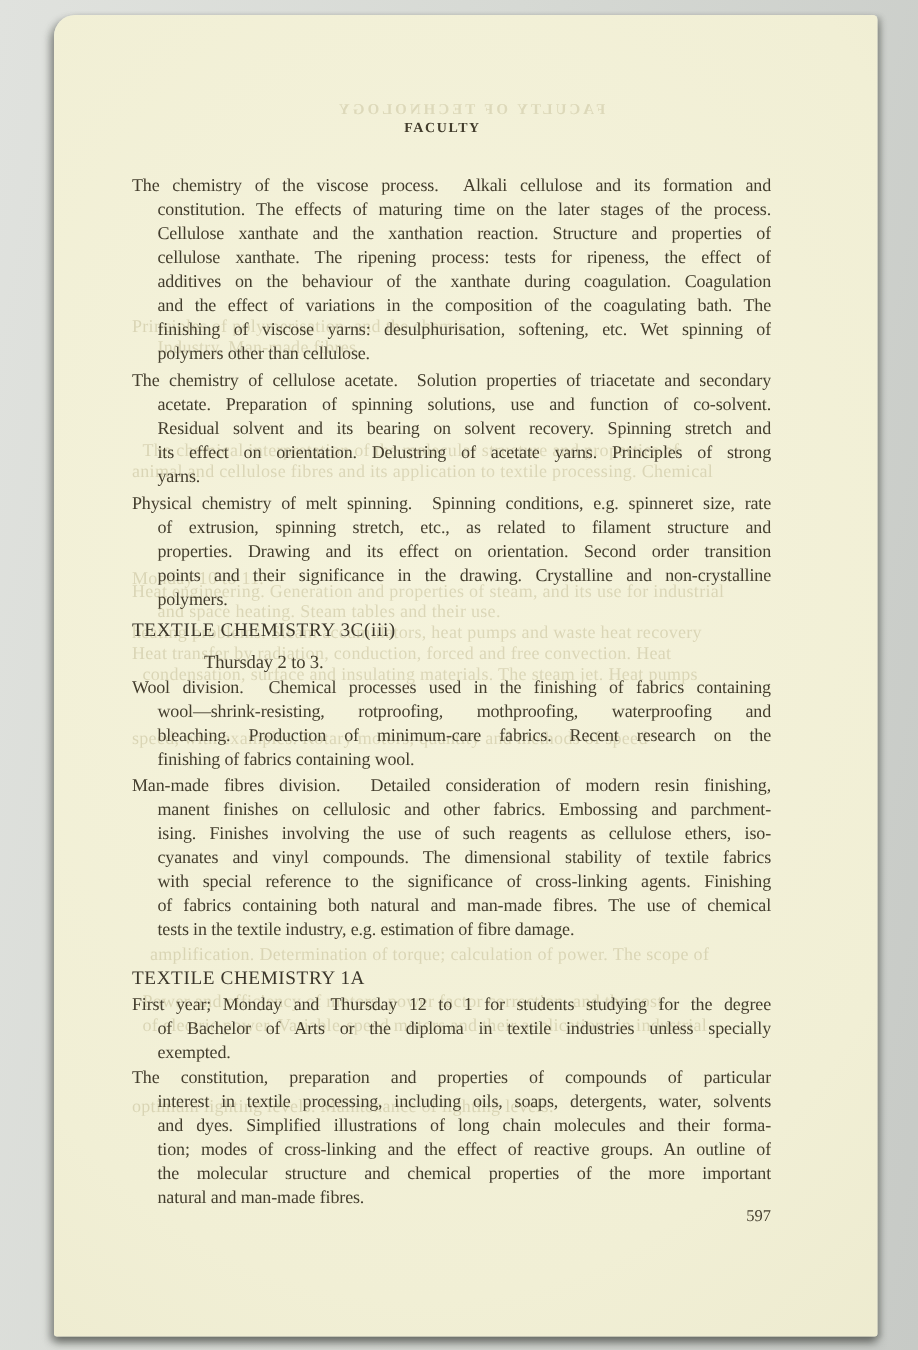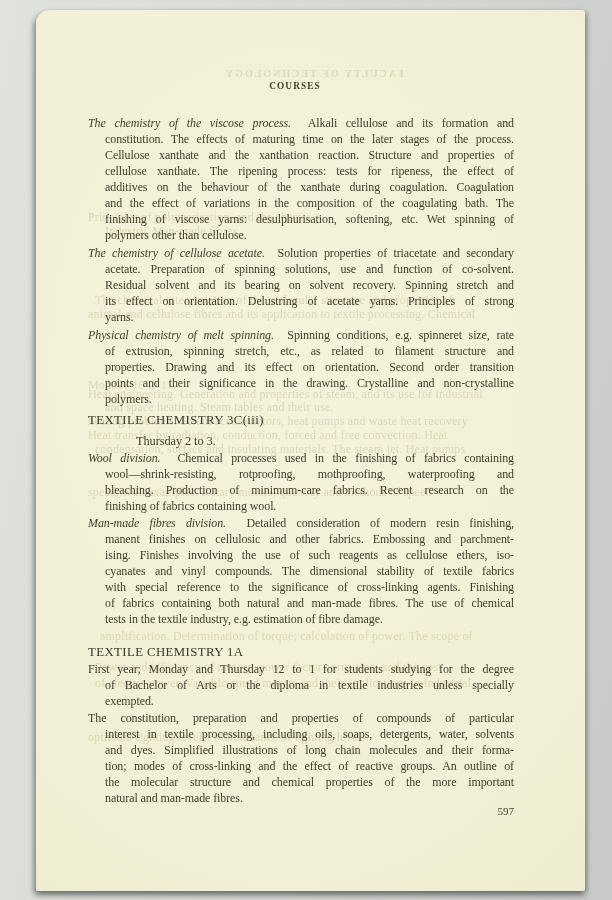--- a/index.html
+++ b/index.html
@@ -18,21 +18,21 @@
   .runhead{
     position:absolute;top:71px;left:46px;width:426px;text-align:center;
     font-size:9.3px;font-weight:bold;letter-spacing:1.1px;color:#433d2d;
   }
   .textblock{position:absolute;left:52px;top:0;width:426px;height:100%;
     color:#433d2d;font-size:12px;letter-spacing:-0.1px;}
   .block{position:absolute;left:0;width:426px;line-height:16px;}
   .line{text-align:justify;text-align-last:justify;height:16px;overflow:hidden;}
   .line.lastline{text-align-last:left;}
   .line.cont{padding-left:17px;}
-  .lead{font-style:italic;}
+  .lead{}
   .heading{font-size:12.8px;letter-spacing:0.4px;color:#3b362a;line-height:16px;}
   .plain{font-size:12.4px;line-height:16px;}
   .folio{position:absolute;top:795px;left:330px;width:148px;text-align:right;
     font-size:11px;color:#433d2d;}
   .ghostlayer{position:absolute;left:0;top:0;width:100%;height:100%;overflow:hidden;}
   .ghost{
     position:absolute;color:#a79d6e;opacity:.32;filter:blur(.4px);
     font-size:12px;white-space:nowrap;letter-spacing:.2px;line-height:14px;
   }
   .ghost.mirrored{
@@ -56,21 +56,21 @@
         <div class="ghost" style="left: 69px; top: 390px;">and space heating. Steam tables and their use.</div>
         <div class="ghost" style="left: 52px; top: 404px;">heating problems. Steam accumulators, heat pumps and waste heat recovery</div>
         <div class="ghost" style="left: 52px; top: 418px;">Heat transfer by radiation, conduction, forced and free convection. Heat</div>
         <div class="ghost" style="left: 59px; top: 432px; text-align: center;">condensation, surface and insulating materials. The steam jet. Heat pumps</div>
         <div class="ghost" style="left: 52px; top: 475px;">speed, with examples. Rotary motors, quantity and methods of speed</div>
         <div class="ghost" style="left: 64px; top: 619px;">amplification. Determination of torque; calculation of power. The scope of</div>
         <div class="ghost" style="left: 59px; top: 650px;">Power and efficiency of motors, power factor correction, and the cost</div>
         <div class="ghost" style="left: 59px; top: 666px;">of electric power. Variable-speed motors and their applications in industrial</div>
         <div class="ghost" style="left: 52px; top: 720px;">optimum lighting levels. Maintenance of lighting levels.</div>
       </div>
-    <div class="runhead">COURSES</div>
+    <div class="runhead">FACULTY</div>
     <div class="textblock" id="blocks">
         <div class="block para" style="top: 105px;">
           <div class="line"><span class="lead">The chemistry of the viscose process.&nbsp;</span> Alkali cellulose and its formation and</div>
           <div class="line cont">constitution. The effects of maturing time on the later stages of the process.</div>
           <div class="line cont">Cellulose xanthate and the xanthation reaction. Structure and properties of</div>
           <div class="line cont">cellulose xanthate. The ripening process: tests for ripeness, the effect of</div>
           <div class="line cont">additives on the behaviour of the xanthate during coagulation. Coagulation</div>
           <div class="line cont">and the effect of variations in the composition of the coagulating bath. The</div>
           <div class="line cont">finishing of viscose yarns: desulphurisation, softening, etc. Wet spinning of</div>
           <div class="line cont lastline">polymers other than cellulose.</div>

